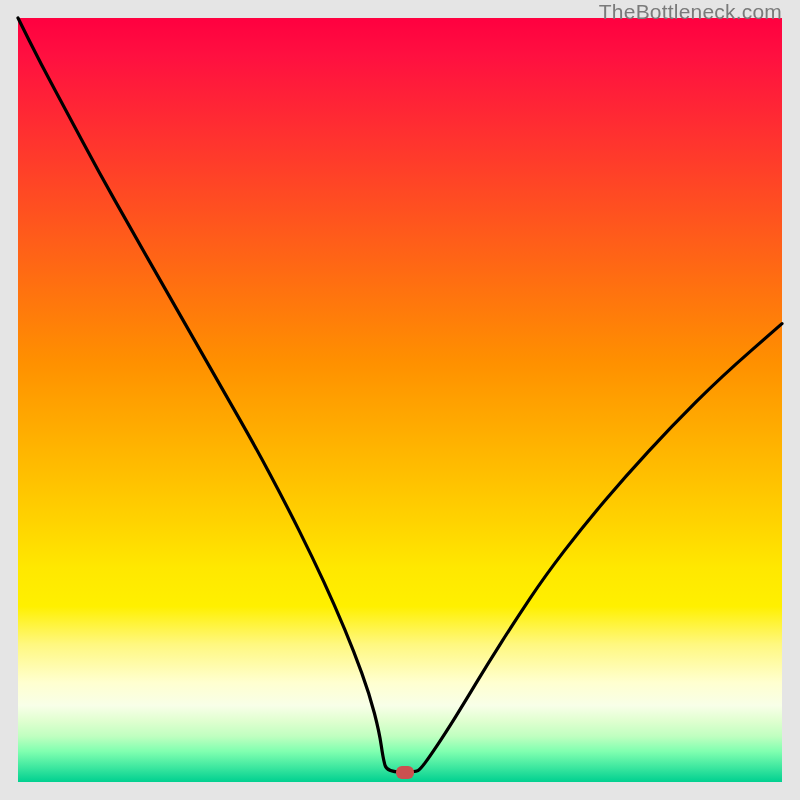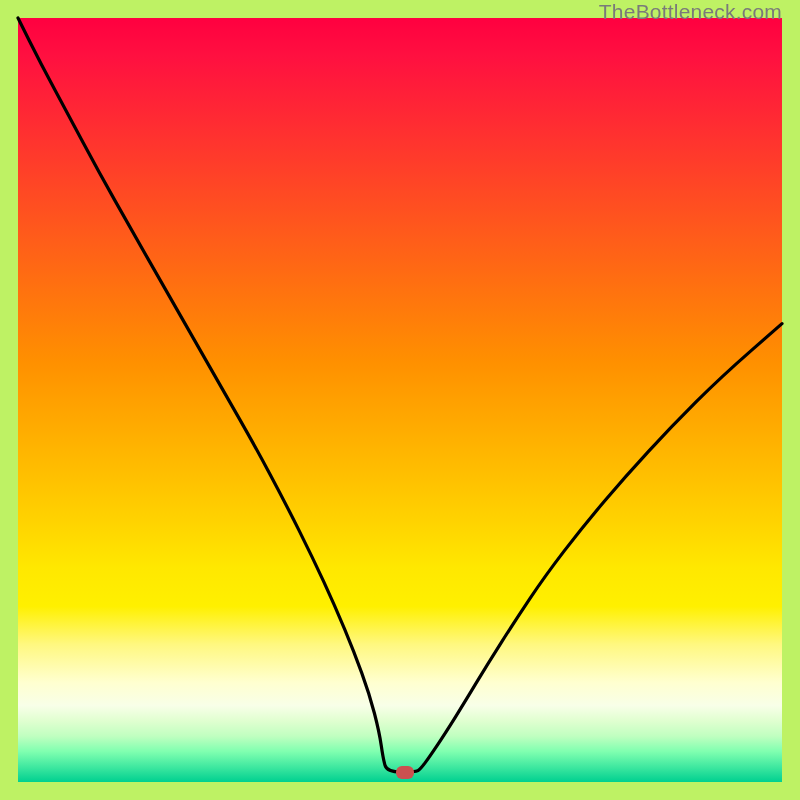--- a/index.html
+++ b/index.html
@@ -1,21 +1,21 @@
 <!DOCTYPE html>
 <html><head>
 <meta charset="utf-8">
 <style>
   * { margin: 0; padding: 0; box-sizing: border-box; }
   html, body { width: 800px; height: 800px; overflow: hidden; background: #000; }
   .chart-container {
     position: relative;
     width: 800px;
     height: 800px;
-    background: #bef264;
+    background: #e5e5e5;
   }
   .plot-area {
     position: absolute;
     left: 18px;
     top: 18px;
     width: 764px;
     height: 764px;
     background: linear-gradient(to bottom,
       #ff0040 0%,
       #ff1040 5%,

